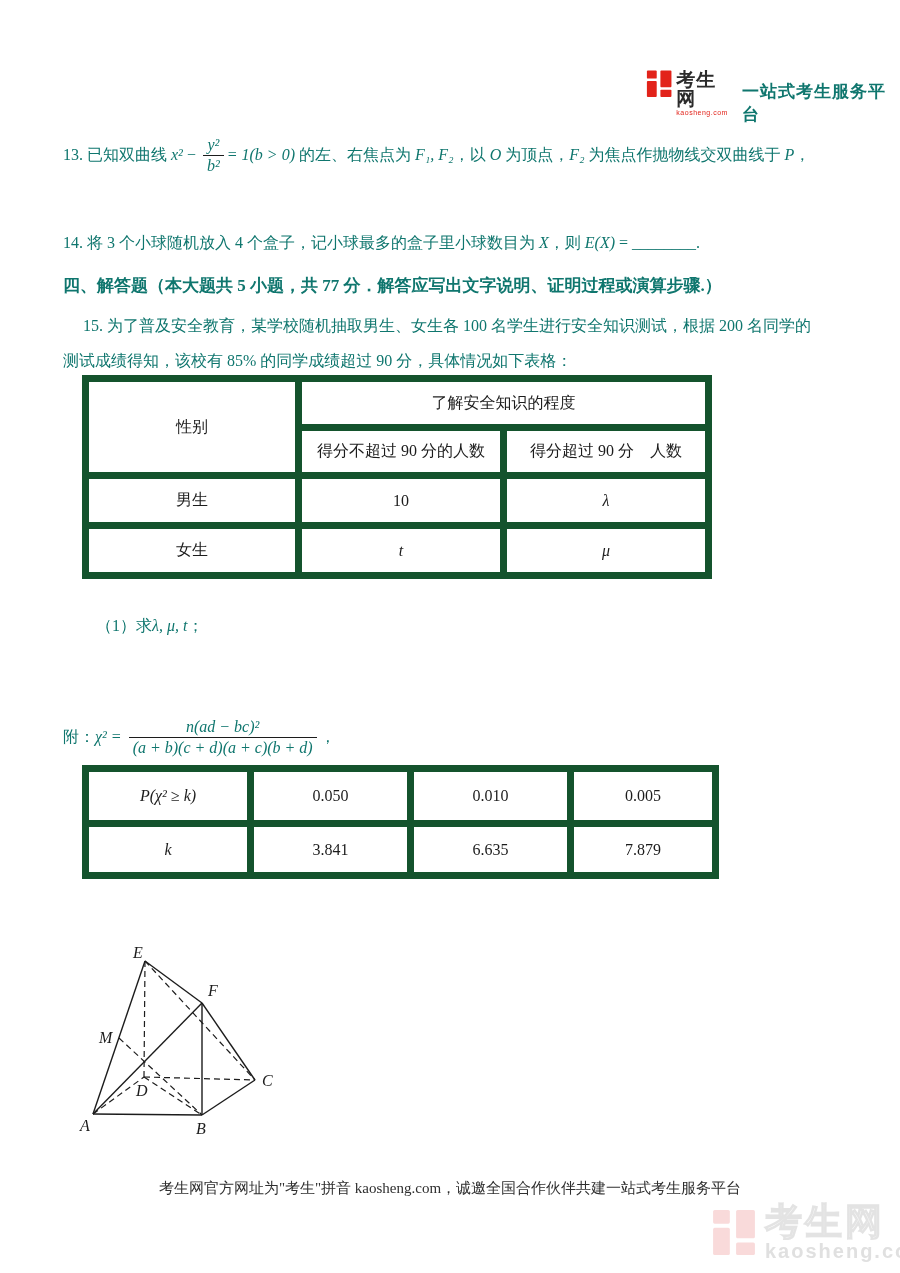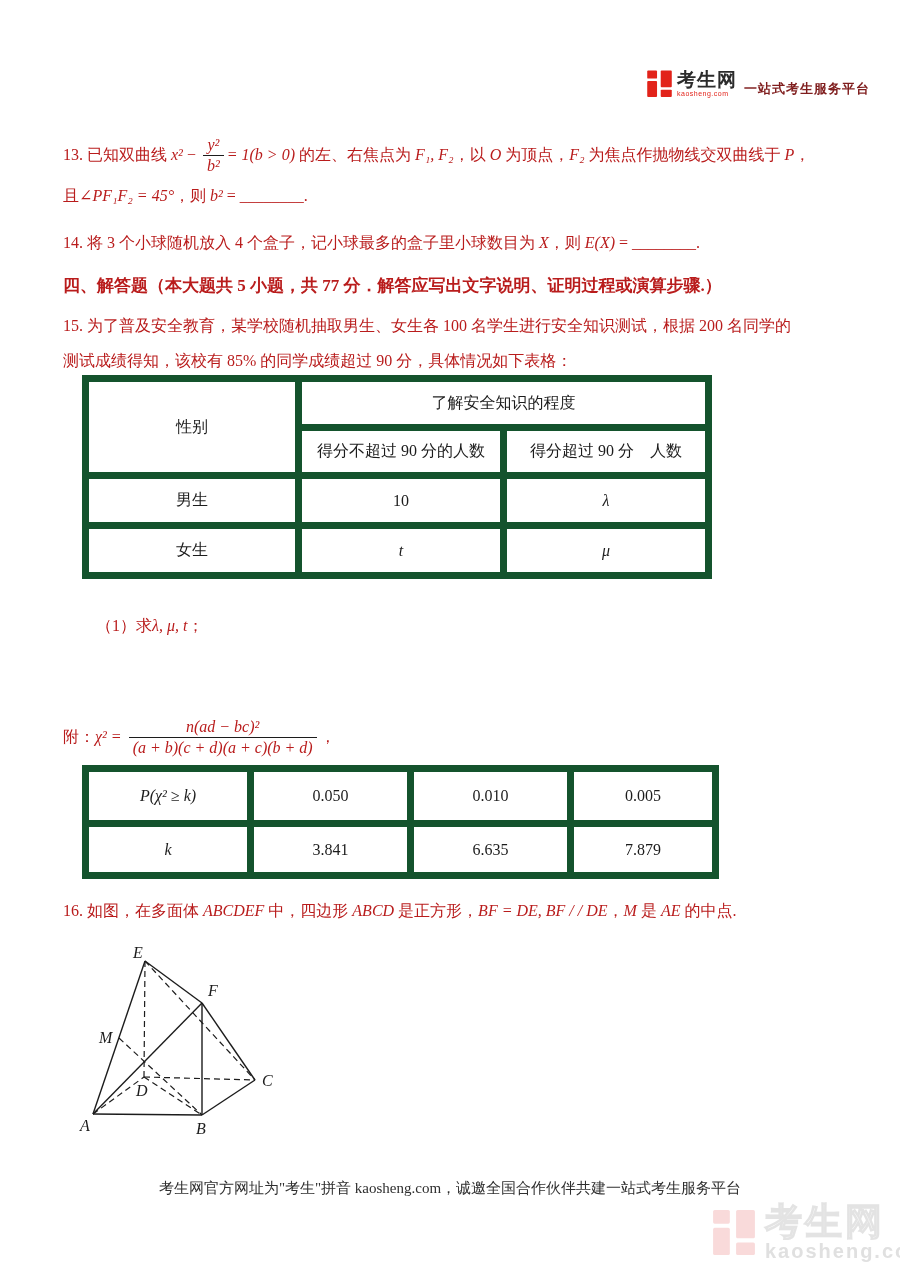--- a/index.html
+++ b/index.html
@@ -1,38 +1,38 @@
 <!DOCTYPE html>
 <html><head>
 <meta charset="utf-8">
 <style>
   * { margin:0; padding:0; box-sizing:border-box; }
   html,body { background:#ffffff; }
   body { font-family:"Liberation Serif","DejaVu Serif",serif; color:#1c1c1c; }
   .page { position:relative; width:900px; height:1273px; background:#fff; overflow:hidden; margin:0 auto; }
 
-  .line { position:absolute; left:63px; font-size:16px; white-space:nowrap; color:#b91c1c; }
+  .line { position:absolute; left:63px; font-size:16px; white-space:nowrap; color:#0f766e; }
   .math { font-style:italic; font-family:"Liberation Serif","DejaVu Serif",serif; }
   .bold { font-weight:700; }
 
   
   .frac { display:inline-block; vertical-align:middle; text-align:center; line-height:1.15;
           font-style:italic; margin:16px 3px; }
   .frac .num { display:block; border-bottom:1px solid #1c1c1c; padding:0 4px 1px; }
   .frac .den { display:block; padding:1px 4px 0; }
 
   
   .logo { position:absolute; top:70px; left:646px; display:flex; align-items:flex-start; }
   .logo-icon { width:27px; height:27px; display:block; }
   .logo-text { margin-left:4px; }
   .logo-title { font-size:19px; font-weight:700; color:#2b2b2b; line-height:1;
                 font-family:"Liberation Sans","DejaVu Sans",sans-serif; letter-spacing:1px; }
   .logo-domain { font-size:7px; color:#e2231a; line-height:1.4; letter-spacing:.5px;
                  font-family:"Liberation Sans","DejaVu Sans",sans-serif; }
-  .logo-tagline { margin-left:7px; margin-top:10px; font-size:13px; font-weight:700; color:#7f1d1d;
+  .logo-tagline { margin-left:7px; margin-top:10px; font-size:17px; font-weight:700; color:#0f766e;
                   font-family:"Liberation Sans","DejaVu Sans",sans-serif; letter-spacing:1px; }
 
   
   table { border-collapse:collapse; position:absolute; left:82px; table-layout:fixed;
           font-size:16px; color:#1c1c1c; }
   td { border:7px solid #14532d; text-align:center; vertical-align:middle; padding:0 6px; }
   .tbl1 { top:375px; width:630px; }
   .tbl1 .c0 { width:130px; } .tbl1 .c1 { width:250px; } .tbl1 .c2 { width:250px; }
   .tbl1 tr.r-head1 td { height:49px; }
   .tbl1 tr.r-head2 td { height:48px; }
@@ -79,31 +79,28 @@
       <div class="logo-title">考生网</div>
       <div class="logo-domain">kaosheng.com</div>
     </div>
     <div class="logo-tagline">一站式考生服务平台</div>
   </div>
 
   <div class="line" style="top:120px;">
     <span>13. 已知双曲线 </span><span class="math">x²</span><span> − </span><span class="frac"><span class="num">y²</span><span class="den">b²</span></span><span class="math">= 1(b &gt; 0)</span><span> 的左、右焦点为 </span><span class="math">F₁, F₂</span><span>，以 </span><span class="math">O</span><span> 为顶点，</span><span class="math">F₂</span><span> 为焦点作抛物线交双曲线于 </span><span class="math">P</span><span>，</span>
   </div>
 
-  <div class="line" style="top:186px;">
-    <span>且</span><span class="math">∠PF₁F₂ = 45°</span><span>，则 </span><span class="math">b²</span><span> = ________.</span>
-  </div>
 
   <div class="line" style="top:233px;">
     <span>14. 将 3 个小球随机放入 4 个盒子，记小球最多的盒子里小球数目为 </span><span class="math">X</span><span>，则 </span><span class="math">E(X)</span><span> = ________.</span>
   </div>
 
   <div class="line bold" style="top:274px; font-size:17px;">四、解答题（本大题共 5 小题，共 77 分．解答应写出文字说明、证明过程或演算步骤.）</div>
 
-  <div class="line" style="top:316px;">15. 为了普及安全教育，某学校随机抽取男生、女生各 100 名学生进行安全知识测试，根据 200 名同学的</div>
+  <div class="line" style="top:316px;margin-left:20px;">15. 为了普及安全教育，某学校随机抽取男生、女生各 100 名学生进行安全知识测试，根据 200 名同学的</div>
   <div class="line" style="top:351px;">测试成绩得知，该校有 85% 的同学成绩超过 90 分，具体情况如下表格：</div>
 
   <table class="tbl1">
     <tbody>
         <tr class="r-head1">
       <td class="c0" rowspan="2">性别</td>
       <td class="c1" colspan="2">了解安全知识的程度</td>
     </tr>
     <tr class="r-head2">
       <td class="c1">得分不超过 90 分的人数</td>
@@ -141,23 +138,20 @@
     </tr>
     <tr>
       <td class="math">k</td>
       <td>3.841</td>
       <td>6.635</td>
       <td>7.879</td>
     </tr>
   </tbody>
     </table>
 
-  <div class="line" style="top:901px;">
-    <span>16. 如图，在多面体 </span><span class="math">ABCDEF</span><span> 中，四边形 </span><span class="math">ABCD</span><span> 是正方形，</span><span class="math">BF = DE, BF / / DE</span><span>，</span><span class="math">M</span><span> 是 </span><span class="math">AE</span><span> 的中点.</span>
-  </div>
 
   <svg class="figure" width="212" height="200" viewBox="0 0 212 200">
 
     <line class="dash" x1="15" y1="170" x2="66" y2="133"></line>
     <line class="dash" x1="66" y1="133" x2="177" y2="136"></line>
     <line class="dash" x1="66" y1="133" x2="124" y2="171"></line>
     <line class="dash" x1="66" y1="133" x2="67" y2="17"></line>
     <line class="dash" x1="67" y1="17" x2="177" y2="136"></line>
     <line class="dash" x1="41" y1="94" x2="124" y2="171"></line>
 

